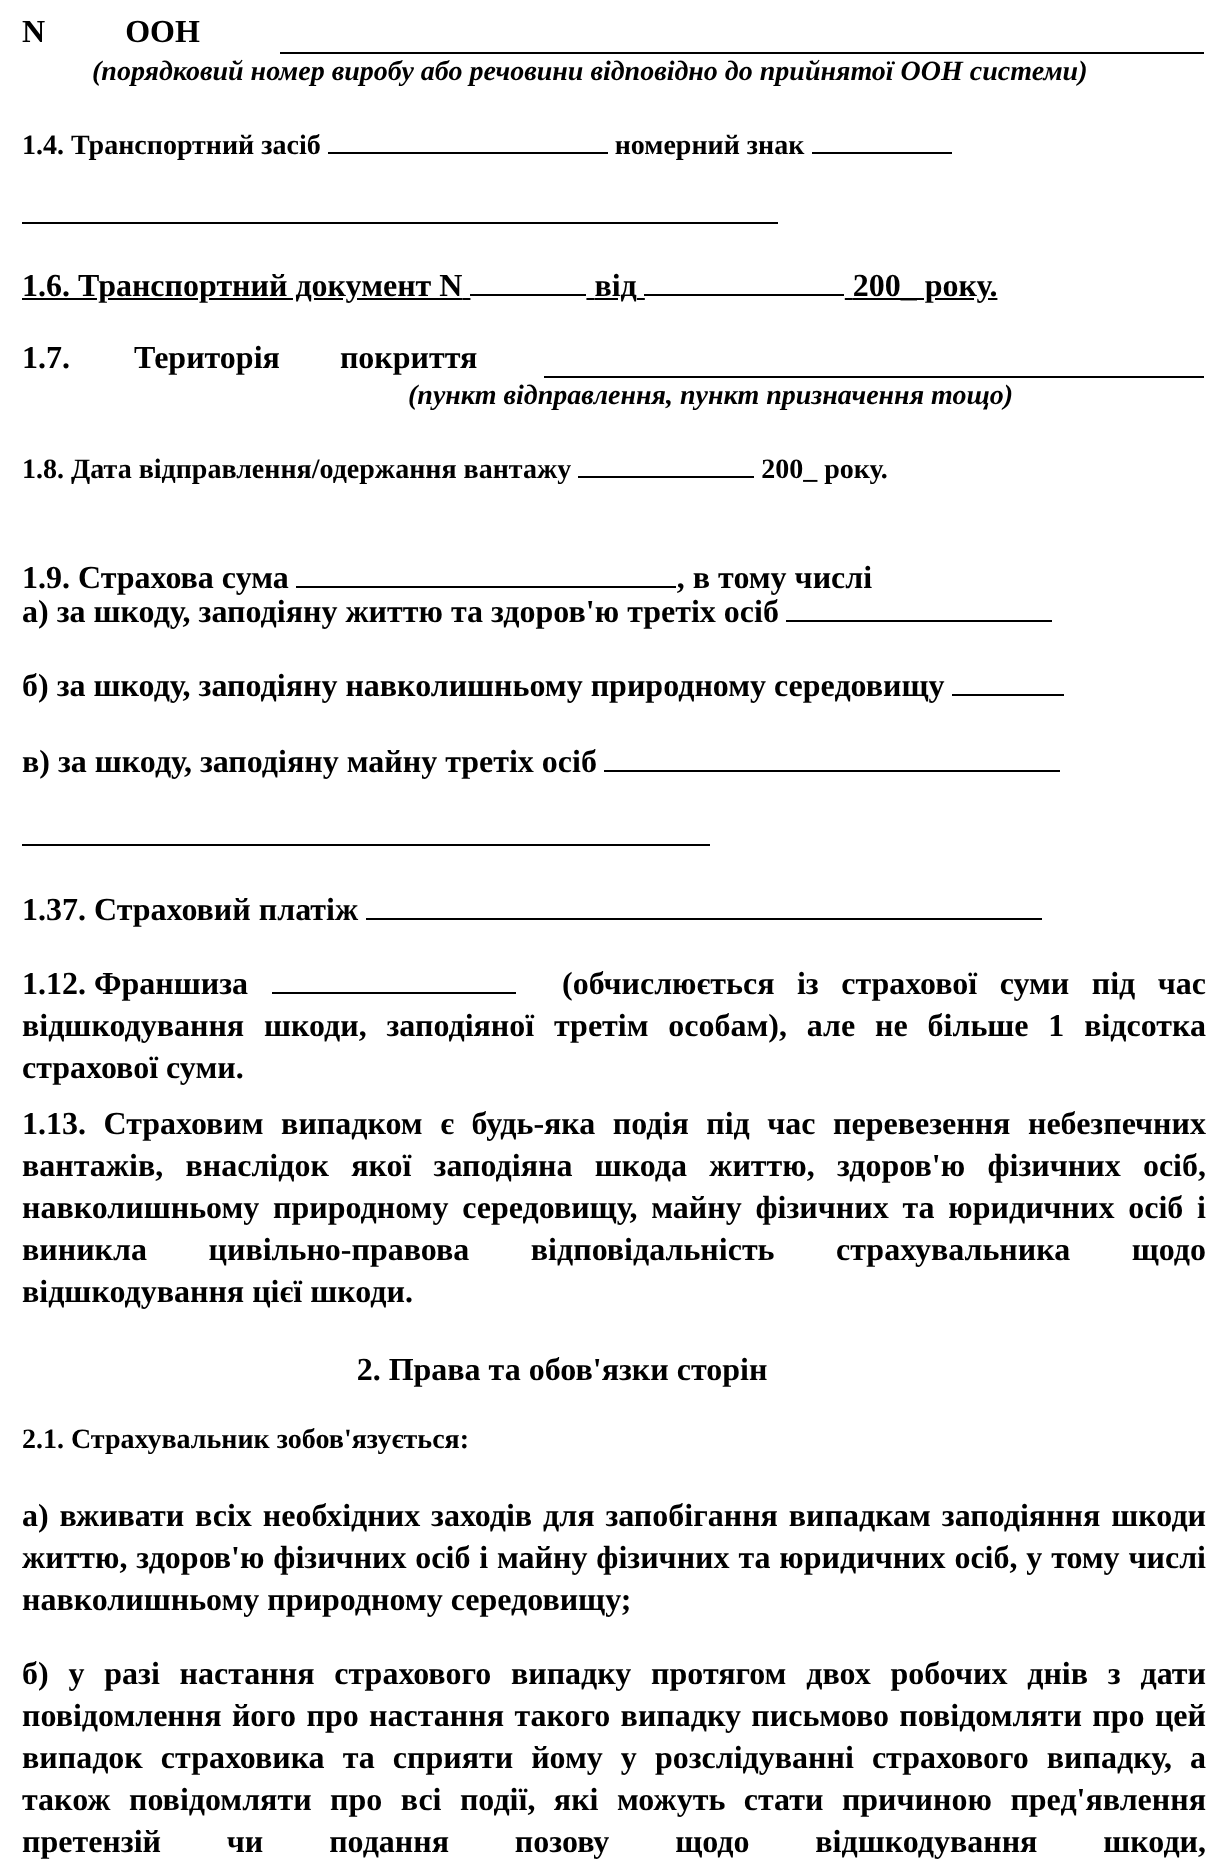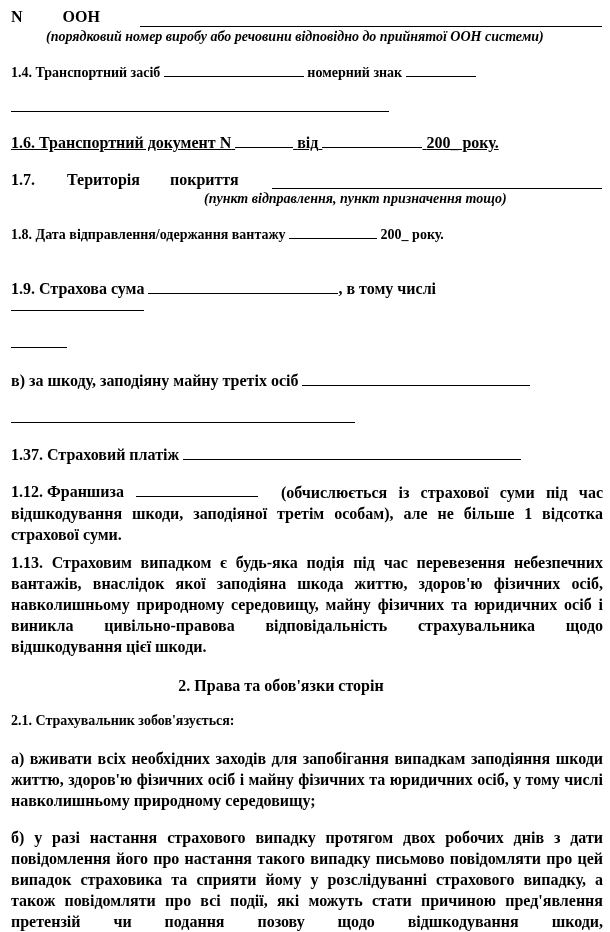--- a/index.html
+++ b/index.html
@@ -64,24 +64,26 @@
   <span class="blank" style="width:88px;"></span>
   <span>200_ року.</span>
 </div>
 
 <div class="ln f16" style="top:259px;margin-top:20px;">
   <span>1.9. Страхова сума</span>
   <span class="blank" style="width:190px;"></span><span>, в тому числі</span>
 </div>
 
 <div class="ln f16" style="top:296px;">
+  <span>а) за шкоду, заподіяну життю та здоров'ю третіх осіб</span>
   <span class="blank" style="width:133px;"></span>
 </div>
 
 <div class="ln f16" style="top:333px;">
+  <span>б) за шкоду, заподіяну навколишньому природному середовищу</span>
   <span class="blank" style="width:56px;"></span>
 </div>
 
 <div class="ln f16" style="top:371px;">
   <span>в) за шкоду, заподіяну майну третіх осіб</span>
   <span class="blank" style="width:228px;"></span>
 </div>
 
 <div class="ln f16" style="top:408px;">
   <span class="blank" style="width:344px;"></span>

